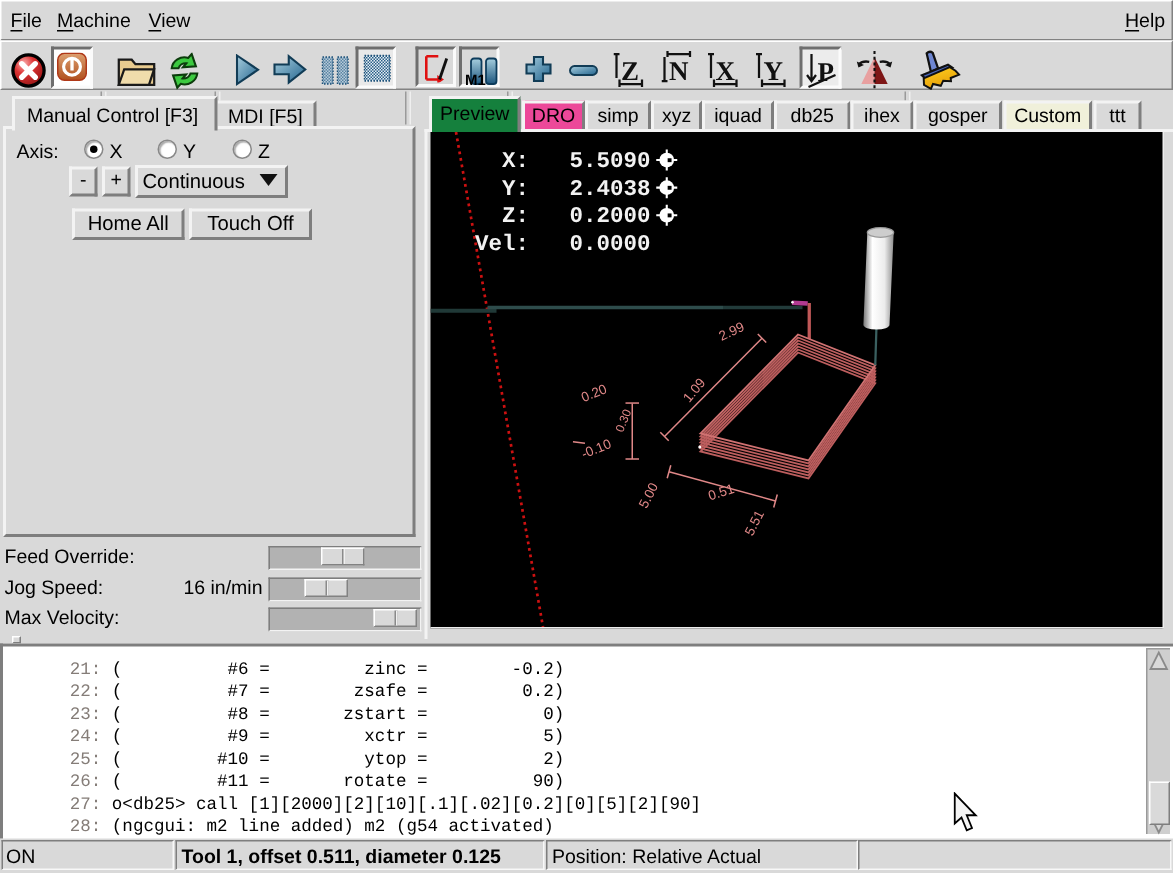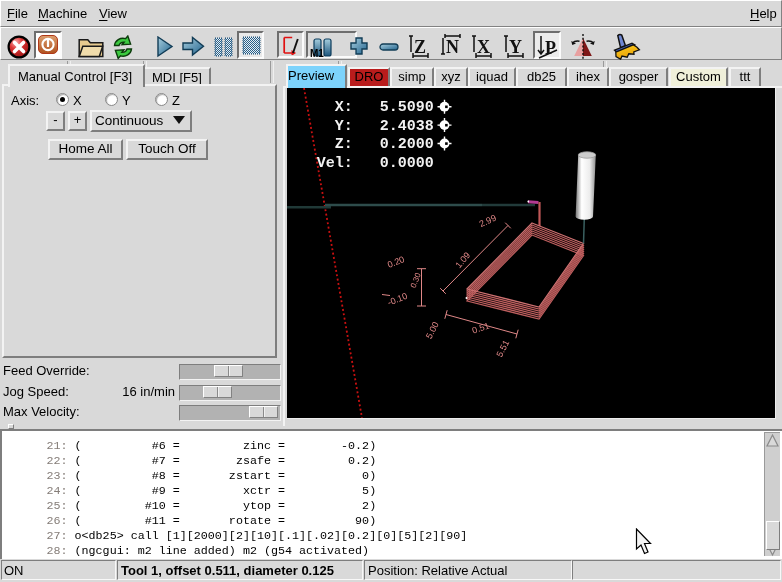--- a/index.html
+++ b/index.html
@@ -86,21 +86,21 @@
       </svg>
  </div>
  <div class="sep" style="left:269px;"></div>
  <div class="abs" style="left:276px;top:3px;width:23px;height:23px;border-top:2px solid #6e6e6e;border-left:2px solid #6e6e6e;border-right:2px solid #fbfbfb;border-bottom:2px solid #fbfbfb;background:#d9d9d9;">
    <svg class="abs" style="left:3px;top:3px;" width="19" height="19">
      <path d="M2.2,1.5 v15.5 M2.2,1.5 h8 M2.2,17 h8" fill="none" stroke="#e01010" stroke-width="1.7"></path>
      <path d="M9.5,14 L14,17 L9.5,20 z" fill="#e01010"></path>
      <path d="M15.8,3 L11,17" stroke="#111" stroke-width="1.9"></path>
    </svg>
  </div>
- <div class="abs" style="left:305px;top:3px;width:23px;height:23px;border-top:2px solid #6e6e6e;border-left:2px solid #6e6e6e;border-right:2px solid #fbfbfb;border-bottom:2px solid #fbfbfb;background:#d9d9d9;padding-left:24px;">
+ <div class="abs" style="left:305px;top:3px;width:23px;height:23px;border-top:2px solid #6e6e6e;border-left:2px solid #6e6e6e;border-right:2px solid #fbfbfb;border-bottom:2px solid #fbfbfb;background:#d9d9d9;">
    <svg class="abs" style="left:2px;top:2px;" width="23" height="23">
      <defs>
           <linearGradient id="gm" x1="0" y1="0" x2="0" y2="1">
             <stop offset="0%" stop-color="#a6cede"></stop>
             <stop offset="100%" stop-color="#1d567e"></stop>
           </linearGradient>
         </defs>
      <rect x="4" y="4" width="7" height="17" rx="2" fill="url(#gm)" stroke="#0d3c5c" stroke-width="1.2"></rect>
      <rect x="14" y="4" width="7" height="17" rx="2" fill="url(#gm)" stroke="#0d3c5c" stroke-width="1.2"></rect>
      <text x="0" y="21.5" font-family="Liberation Sans" font-size="10" font-weight="bold" fill="#000">M1</text>
@@ -204,22 +204,22 @@
   <div class="abs" style="left:179px;top:47px;width:100px;height:14px;background:#b2b2b2;border-top:1px solid #7e7e7e;border-left:1px solid #7e7e7e;border-right:1px solid #f3f3f3;border-bottom:1px solid #f3f3f3;">
     <div class="abs raised" style="left:69px;top:0px;width:27px;height:10px;">
         <div class="abs" style="left:13px;top:0;width:1px;height:10px;background:#8a8a8a;border-right:1px solid #f0f0f0;"></div>
       </div>
   </div>
 </div>
 
 <div class="abs" style="left:8px;top:424px;width:4px;height:3px;border-top:1px solid #fff;border-left:1px solid #fff;border-right:1px solid #7e7e7e;border-bottom:1px solid #7e7e7e;background:#d9d9d9;"></div>
 
 <div id="rtabs" class="abs" style="left:283px;top:62px;width:499px;height:26px;">
-  <div class="abs" style="left:3px;top:2px;width:57px;height:22px;border-top:2px solid #f3f3f3;border-left:2px solid #f3f3f3;border-right:2px solid #7e7e7e;background:#7dd3fc;z-index:2;font-size:13px;line-height:20px;">Preview</div>
-  <div class="abs" style="left:65px;top:5px;width:38px;height:19px;border-top:2px solid #f3f3f3;border-left:2px solid #f3f3f3;border-right:2px solid #7e7e7e;background:#b91c1c;text-align:center;font-size:13px;line-height:16px;">DRO</div>
+  <div class="abs" style="left:3px;top:2px;width:57px;height:22px;border-top:2px solid #f3f3f3;border-left:2px solid #f3f3f3;border-right:2px solid #7e7e7e;background:#15803d;z-index:2;text-align:center;font-size:13px;line-height:20px;">Preview</div>
+  <div class="abs" style="left:65px;top:5px;width:38px;height:19px;border-top:2px solid #f3f3f3;border-left:2px solid #f3f3f3;border-right:2px solid #7e7e7e;background:#ec4899;text-align:center;font-size:13px;line-height:16px;">DRO</div>
   <div class="abs" style="left:107px;top:5px;width:40px;height:19px;border-top:2px solid #f3f3f3;border-left:2px solid #f3f3f3;border-right:2px solid #7e7e7e;background:#d9d9d9;text-align:center;font-size:13px;line-height:16px;">simp</div>
   <div class="abs" style="left:151px;top:5px;width:30px;height:19px;border-top:2px solid #f3f3f3;border-left:2px solid #f3f3f3;border-right:2px solid #7e7e7e;background:#d9d9d9;text-align:center;font-size:13px;line-height:16px;">xyz</div>
   <div class="abs" style="left:185px;top:5px;width:44px;height:19px;border-top:2px solid #f3f3f3;border-left:2px solid #f3f3f3;border-right:2px solid #7e7e7e;background:#d9d9d9;text-align:center;font-size:13px;line-height:16px;">iquad</div>
   <div class="abs" style="left:233px;top:5px;width:47px;height:19px;border-top:2px solid #f3f3f3;border-left:2px solid #f3f3f3;border-right:2px solid #7e7e7e;background:#d9d9d9;text-align:center;font-size:13px;line-height:16px;">db25</div>
   <div class="abs" style="left:284px;top:5px;width:38px;height:19px;border-top:2px solid #f3f3f3;border-left:2px solid #f3f3f3;border-right:2px solid #7e7e7e;background:#d9d9d9;text-align:center;font-size:13px;line-height:16px;">ihex</div>
   <div class="abs" style="left:326px;top:5px;width:55px;height:19px;border-top:2px solid #f3f3f3;border-left:2px solid #f3f3f3;border-right:2px solid #7e7e7e;background:#d9d9d9;text-align:center;font-size:13px;line-height:16px;">gosper</div>
   <div class="abs" style="left:386px;top:5px;width:55px;height:19px;border-top:2px solid #f3f3f3;border-left:2px solid #f3f3f3;border-right:2px solid #7e7e7e;background:#f0f0da;text-align:center;font-size:13px;line-height:16px;">Custom</div>
   <div class="abs" style="left:446px;top:5px;width:28px;height:19px;border-top:2px solid #f3f3f3;border-left:2px solid #f3f3f3;border-right:2px solid #7e7e7e;background:#d9d9d9;text-align:center;font-size:13px;line-height:16px;">ttt</div>
 </div>
 

